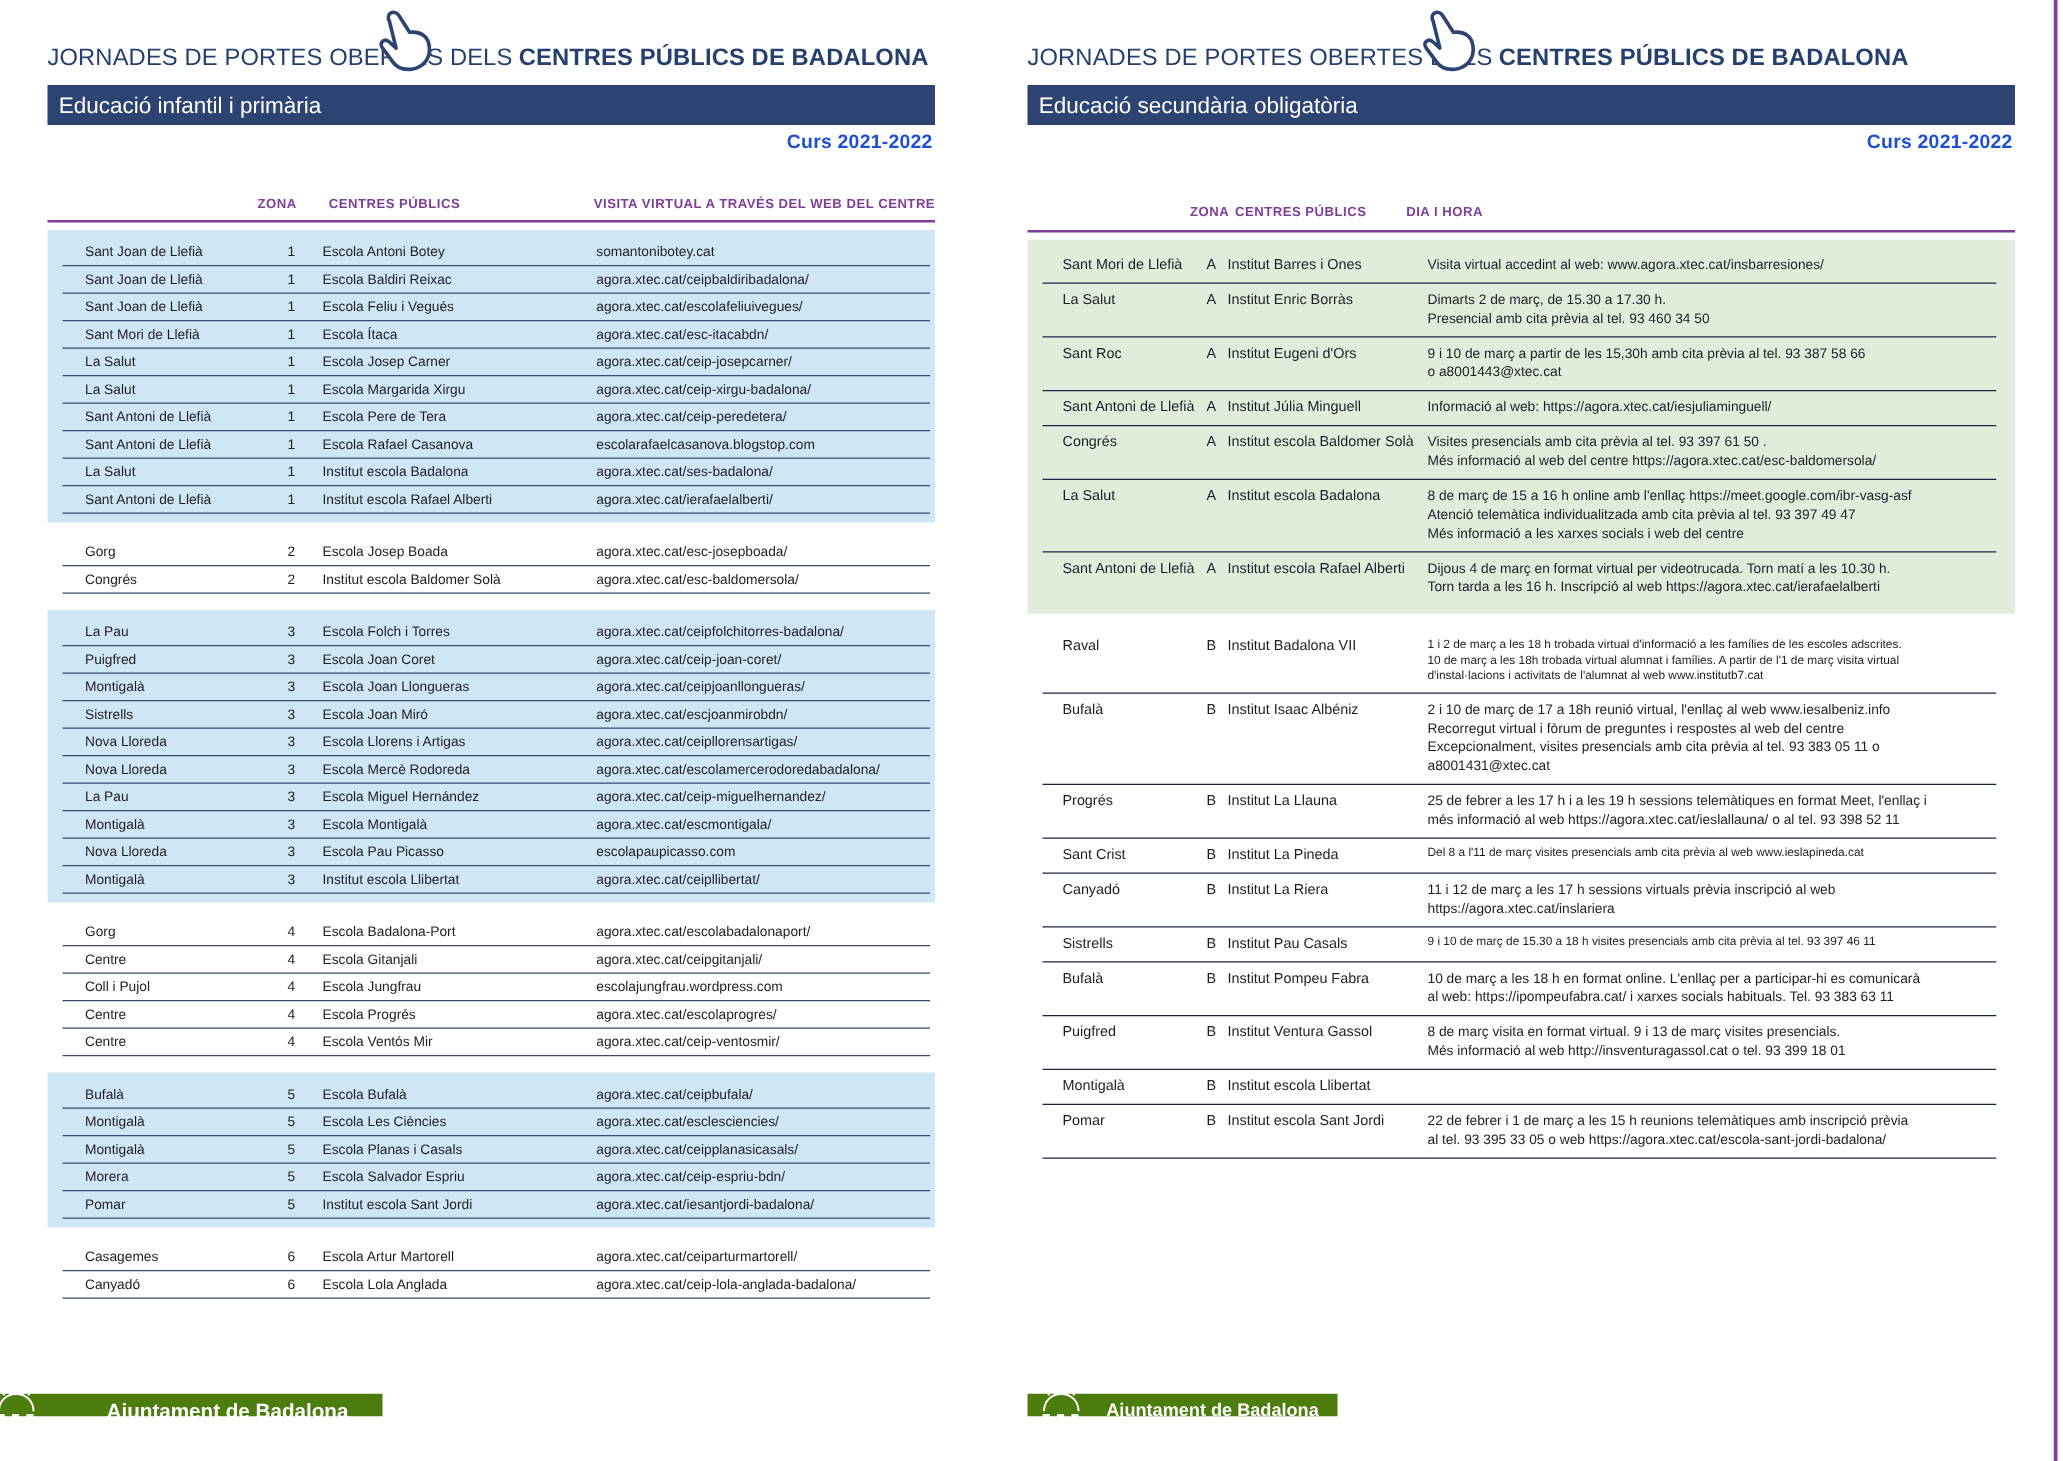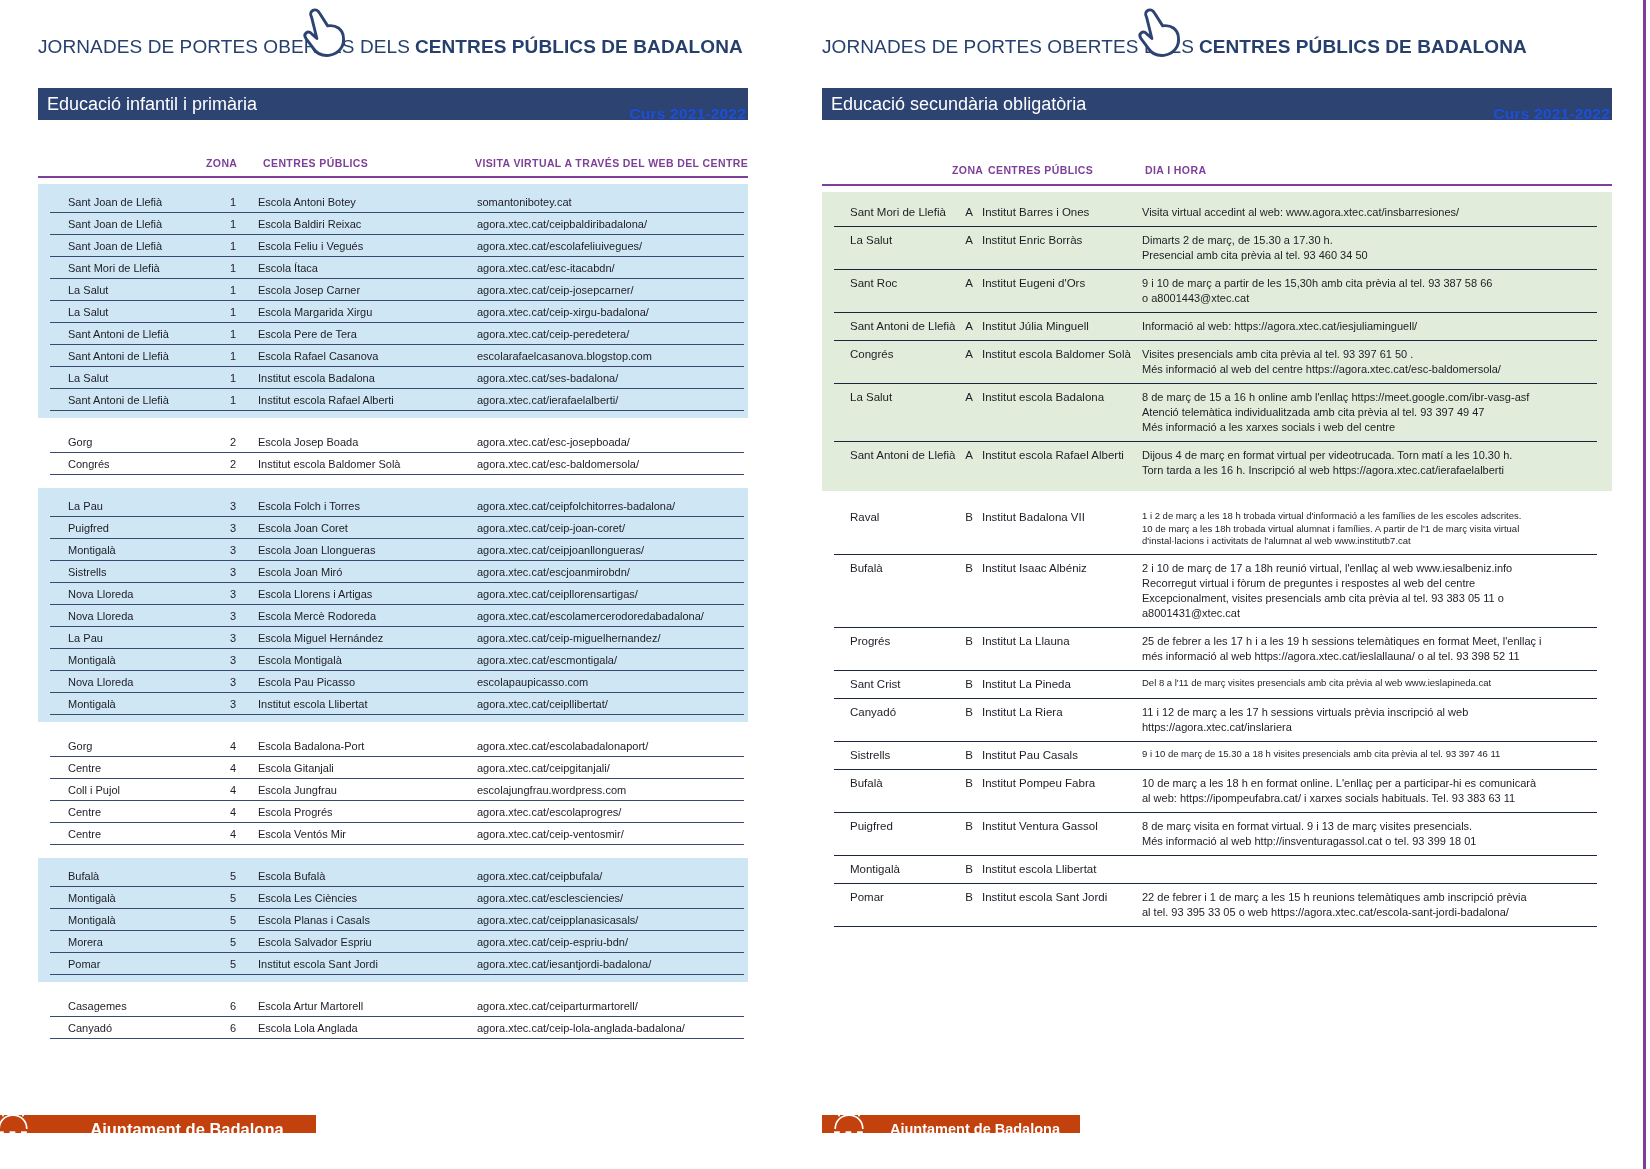--- a/index.html
+++ b/index.html
@@ -9,37 +9,37 @@
     overflow:hidden;
   }
   .page{position:absolute;top:0;height:1169px;}
   #page-left{left:38px;width:710px;}
   #page-right{left:822px;width:790px;}
 
   .doc-title{position:absolute;top:36px;left:0;font-size:19px;color:#253f6e;white-space:nowrap;letter-spacing:.1px;}
   .doc-title .t-bold{font-weight:bold;margin-left:5px;}
 
   .banner{position:absolute;top:68px;left:0;right:0;height:32px;background:#2d4372;color:#ffffff;
-          font-size:18px;line-height:32px;padding-left:9px;box-sizing:border-box;margin-top:20px;}
+          font-size:18px;line-height:32px;padding-left:9px;box-sizing:border-box;}
   .hand-icon{position:absolute;top:3px;width:58px;height:64px;z-index:5;pointer-events:none;}
   #page-left .hand-icon{left:252px;}
   #page-right .hand-icon{left:303px;}
 
   .course{position:absolute;top:105px;right:2px;color:#1d4ed8;font-weight:bold;font-size:15.5px;letter-spacing:.2px;}
 
   .thead{position:absolute;left:0;right:0;height:20px;font-size:10.5px;font-weight:bold;color:#7d3f98;letter-spacing:.4px;}
   #page-left .thead{top:157px;}
   #page-right .thead{top:164px;}
   .thead span{position:absolute;top:0;white-space:nowrap;}
   #page-left .th-zona{left:168px;}
   #page-left .th-centres{left:225px;}
   #page-left .th-detail{left:437px;}
   #page-right .th-zona{left:130px;}
   #page-right .th-centres{left:166px;}
-  #page-right .th-detail{left:303px;margin-left:20px;}
+  #page-right .th-detail{left:303px;}
 
   .thead-line{position:absolute;left:0;right:0;height:2px;background:#7d3f98;}
   #page-left .thead-line{top:176px;}
   #page-right .thead-line{top:184px;}
 
   .groups{position:absolute;left:0;right:0;}
   #page-left .groups{top:184px;}
   #page-right .groups{top:192px;}
 
   .zone-group{padding:4px 0;margin-bottom:9px;}
@@ -64,21 +64,21 @@
     border-bottom:1.5px solid #1c2540;font-size:11.5px;line-height:15px;
   }
   #page-right .c-area{padding-left:16px;white-space:nowrap;}
   #page-right .c-zone{text-align:center;}
   #page-right .c-center{white-space:nowrap;}
   #page-right .c-det{padding-right:10px;}
   #page-right .det-line{white-space:nowrap;font-size:11px;line-height:15px;}
   #page-right .row.small .det-line{font-size:9.5px;line-height:12.5px;}
   #page-right .zone-group.shaded .row:last-child{border-bottom:none;}
 
-  .footer-bar{position:absolute;top:1115px;height:18px;background:#c2410c;color:#fff;padding-left:10px;}
+  .footer-bar{position:absolute;top:1115px;height:18px;background:#4d7c0f;color:#fff;}
   #footer-left{left:0;width:306px;}
   #footer-right{left:822px;width:248px;}
   .footer-label{position:absolute;top:0;line-height:29px;font-weight:bold;text-align:center;white-space:nowrap;}
   #footer-left .footer-label{left:66px;right:8px;font-size:16.5px;}
   #footer-right .footer-label{left:52px;right:4px;font-size:14.5px;}
   .crest{position:absolute;top:-9px;height:46px;width:46px;overflow:visible;}
   #footer-left .crest{left:-10px;}
   #footer-right .crest{left:4px;}
 
   #edge-line{position:absolute;left:1643px;top:0;width:3px;height:1169px;background:#7d3f98;}

